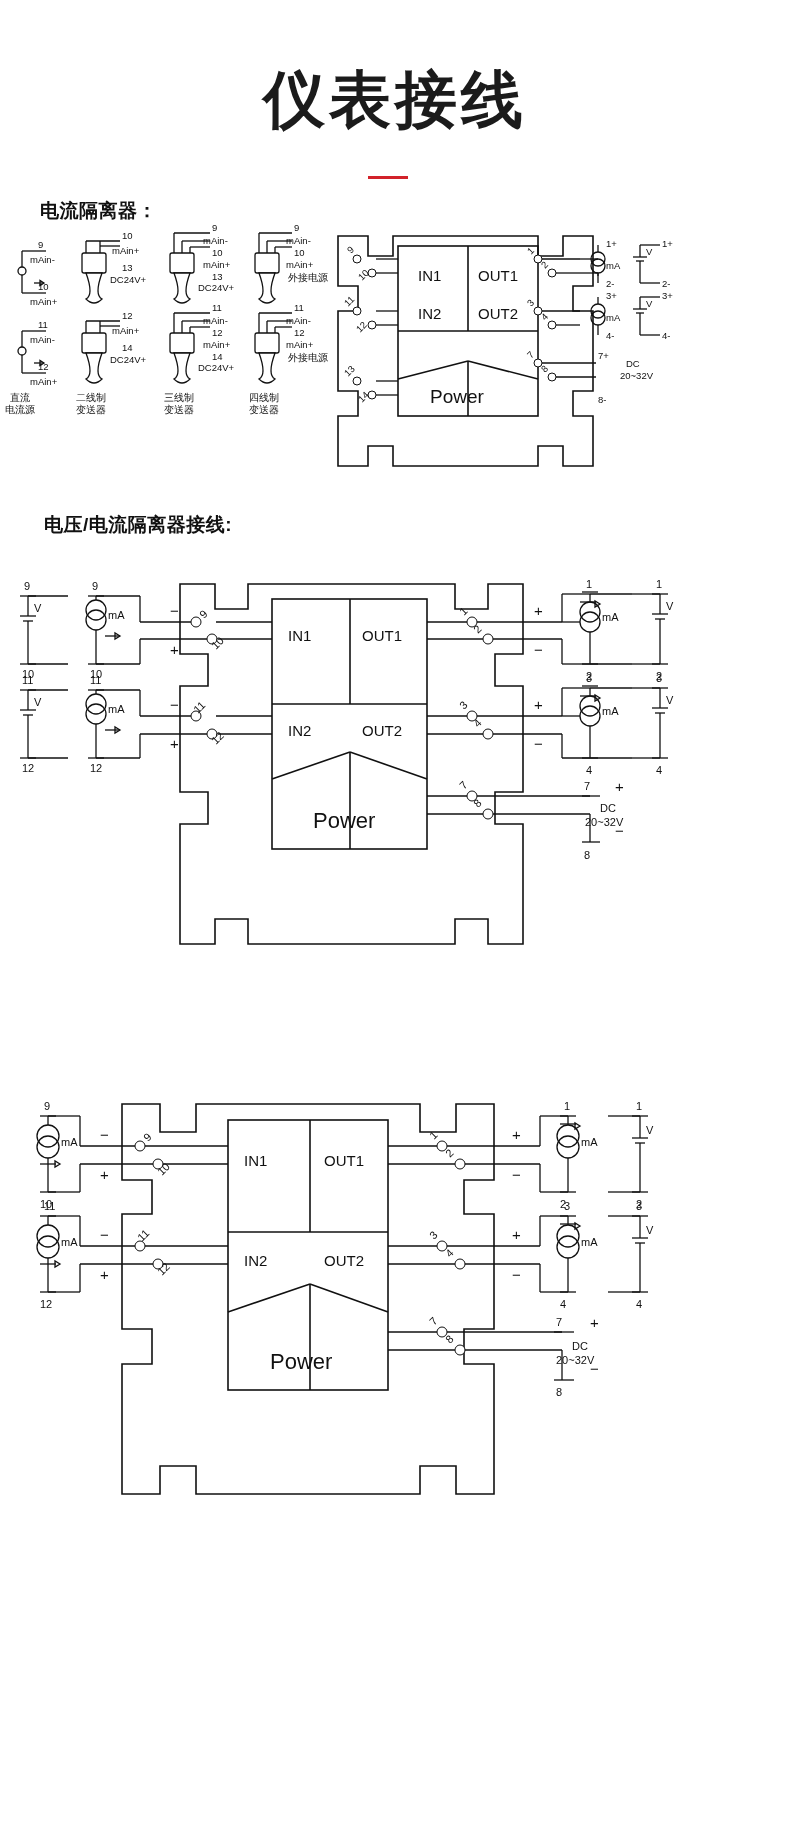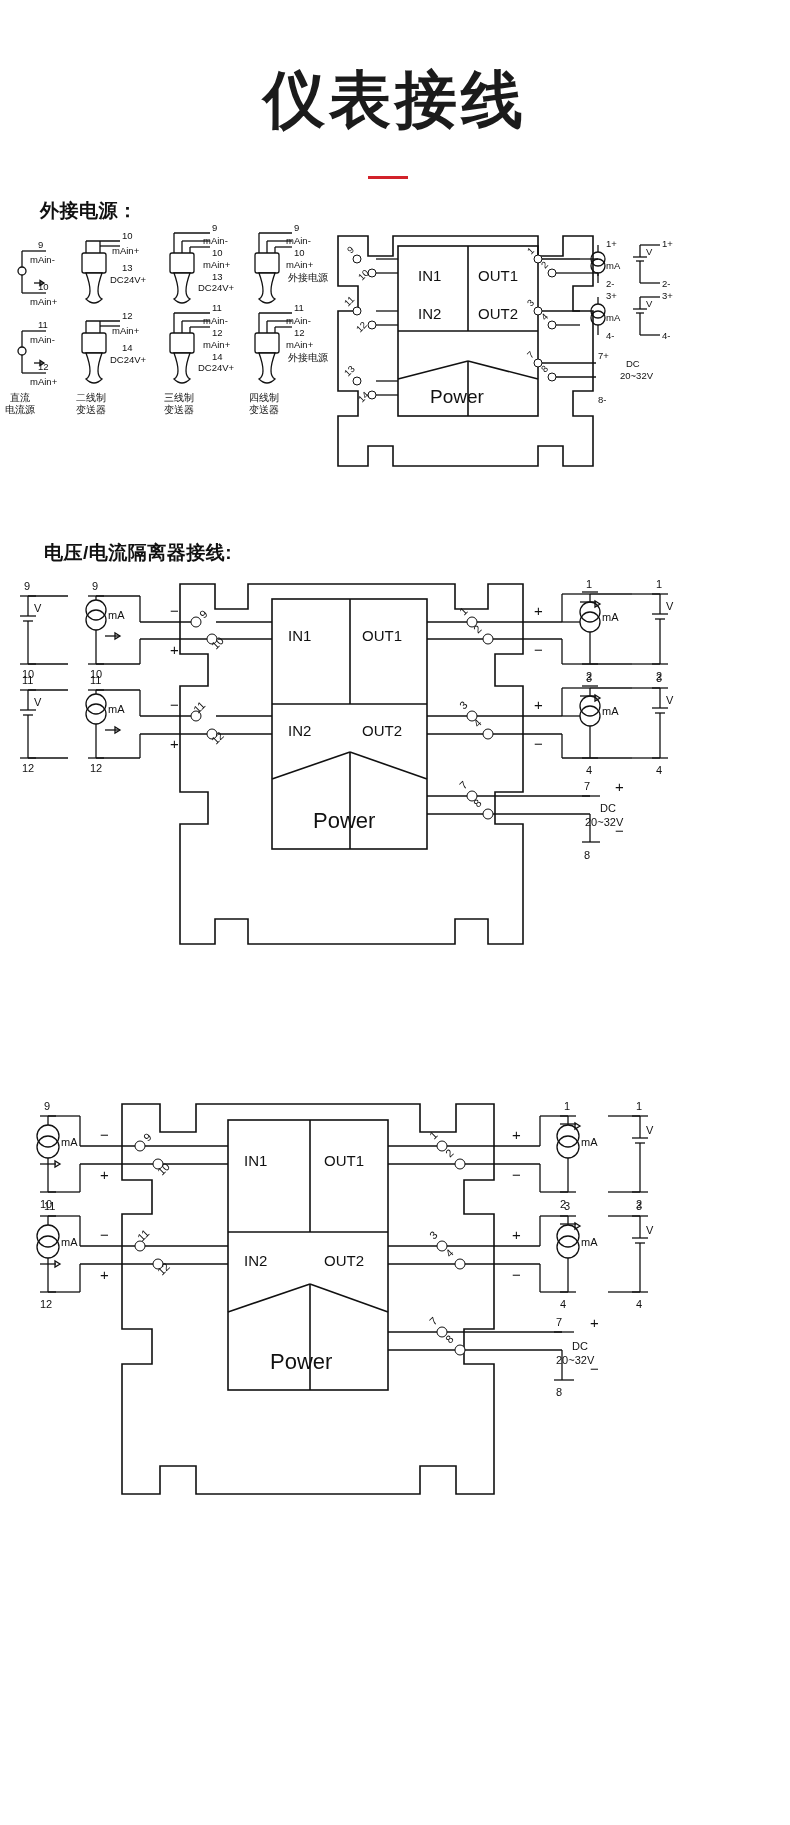--- a/index.html
+++ b/index.html
@@ -67,21 +67,21 @@
   .whitefill { fill: #ffffff; }
 </style>
 </head>
 <body>
 
 <div id="page">
 
   <div class="title">仪表接线</div>
   <div class="title-rule"></div>
 
-  <div class="section-head" style="top:182px; left:40px;">外接电源：</div>
+  <div class="section-head" style="top:182px; left:40px;">电流隔离器：</div>
 
   <div class="diagram" style="top:205px; height:270px;">
     <svg width="790" height="270" viewBox="0 0 790 270">
 
       <g>
         <path class="ln-th" d="M345,20 L375,20 L375,40 L400,40 L400,20 L545,20 L545,40 L570,40 L570,20 L600,20
                  L600,70 L580,70 L580,95 L600,95 L600,175 L580,175 L580,200 L600,200 L600,250
                  L570,250 L570,230 L545,230 L545,250 L400,250 L400,230 L375,230 L375,250 L345,250
                  L345,200 L365,200 L365,175 L345,175 L345,95 L365,95 L365,70 L345,70 Z" transform="translate(-7,-5) scale(1.0)"></path>
       </g>
@@ -311,21 +311,21 @@
         <text class="lbl-s" x="286" y="103">mAin-</text>
         <text class="lbl-s" x="294" y="115">12</text>
         <text class="lbl-s" x="286" y="127">mAin+</text>
         <text class="lbl-cjk" x="288" y="140">外接电源</text>
         <text class="lbl-cjk" x="249" y="180">四线制</text>
         <text class="lbl-cjk" x="249" y="192">变送器</text>
       </g>
     </svg>
   </div>
 
-  <div class="section-head" style="top:524px; left:44px;">电压/电流隔离器接线:</div>
+  <div class="section-head" style="top:496px; left:44px;">电压/电流隔离器接线:</div>
 
   <div class="diagram" style="top:548px; height:420px;">
     <svg width="790" height="420" viewBox="0 0 790 420">
 
       <path class="ln-th" d="M180,20 L215,20 L215,45 L248,45 L248,20 L455,20 L455,45 L488,45 L488,20 L523,20
                L523,90 L495,90 L495,122 L523,122 L523,228 L495,228 L495,260 L523,260 L523,380
                L488,380 L488,355 L455,355 L455,380 L248,380 L248,355 L215,355 L215,380 L180,380
                L180,260 L208,260 L208,228 L180,228 L180,122 L208,122 L208,90 L180,90 Z"></path>
 
       <g>

